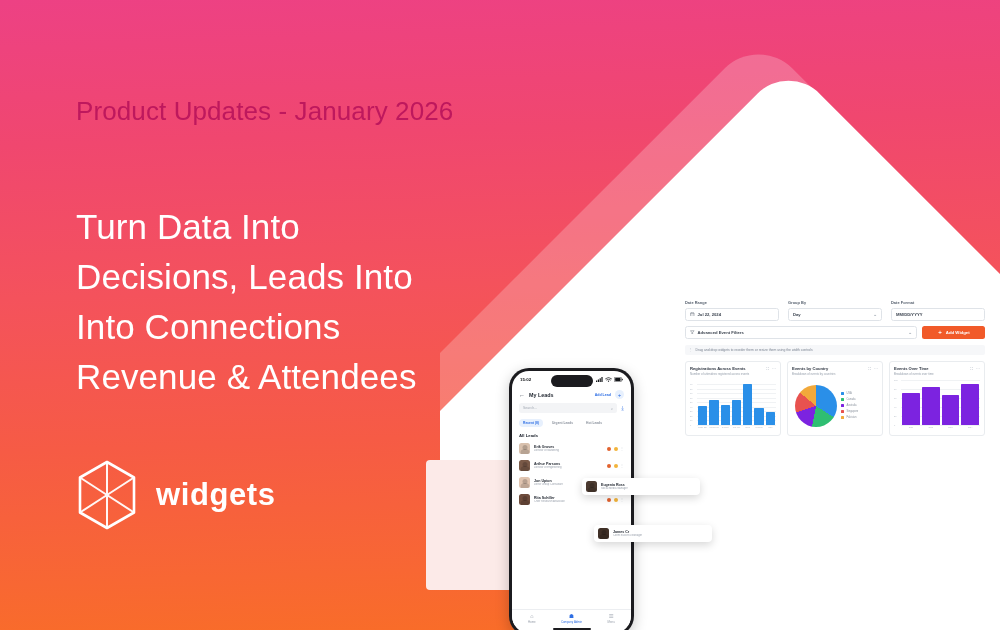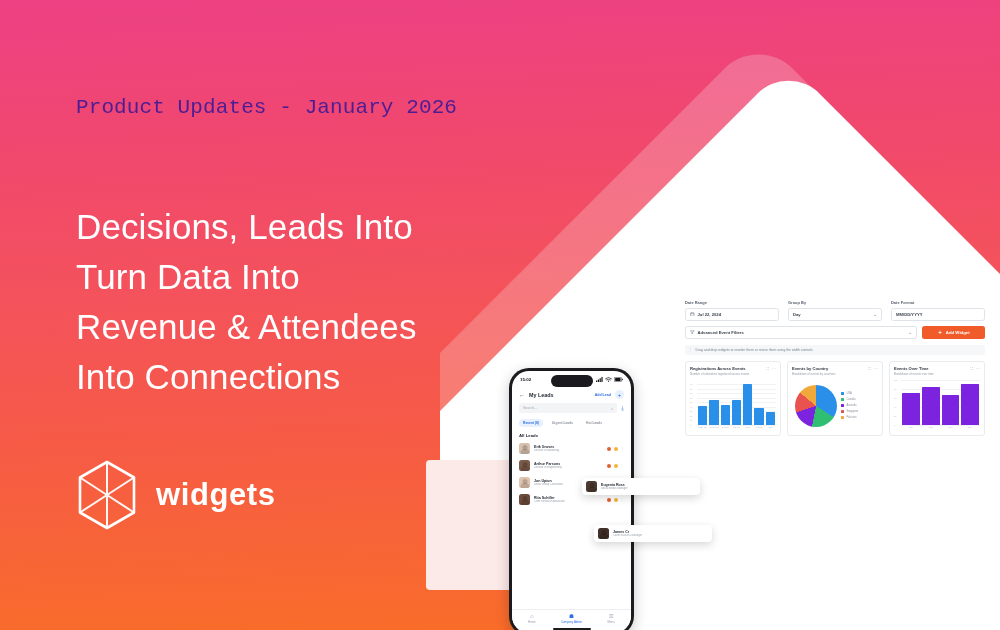--- a/index.html
+++ b/index.html
@@ -7,21 +7,21 @@
   body {
     font-family:"Liberation Sans", sans-serif;
     background:linear-gradient(178deg,#ED4184 0%,#F0476F 22%,#F4525C 45%,#F65B45 68%,#F86733 88%,#F96E26 100%);
     position:relative;
   }
 
   
   .left-col { position:absolute; left:76px; top:0; width:470px; height:630px; z-index:20; }
   .eyebrow {
     position:absolute; top:96px; left:0;
-    font-size:21px; color:#4c1d95; font-weight:400; letter-spacing:.1px; white-space:nowrap;font-family:Liberation Mono, monospace;
+    font-size:26px; color:#be185d; font-weight:400; letter-spacing:.1px; white-space:nowrap;
   }
   .headline {
     position:absolute; top:202px; left:0; width:430px;
     font-size:35px; line-height:50px; color:#ffffff; font-weight:400; letter-spacing:.1px;
   }
   .headline div { white-space:nowrap; }
 
   
   .logo-wrap { position:absolute; left:0; top:460px; display:flex; align-items:center; gap:18px; }
   .logo-mark { width:62px; height:70px; }
@@ -452,24 +452,24 @@
   <div class="av" style="background:#3f2f26"></div>
   <div class="lead-txt">
     <div class="lead-name">James Cr</div>
     <div class="lead-role">Client Success Manager</div>
   </div>
 </div>
 
 <div class="left-col">
   <div class="eyebrow">Product Updates - January 2026</div>
   <div class="headline" id="headline">
+      <div>Turn Data Into</div>
       <div>Decisions, Leads Into</div>
-      <div>Turn Data Into</div>
+      <div>Into Connections</div>
       <div>Revenue &amp; Attendees</div>
-      <div>Into Connections</div>
     </div>
   <div class="logo-wrap">
     <svg class="logo-mark" viewBox="0 0 62 70">
       <path d="M31 2 L58 17.5 V52.5 L31 68 L4 52.5 V17.5 Z" fill="none" stroke="#fff" stroke-width="2.6" stroke-linejoin="round"></path>
       <path d="M31 2 V35 M31 35 L4 52.5 M31 35 L58 52.5 M4 17.5 L31 35 M58 17.5 L31 35 M31 35 V68" stroke="#fff" stroke-width="2" fill="none" opacity=".95"></path>
     </svg>
     <span class="logo-text">widgets</span>
   </div>
 </div>
 

